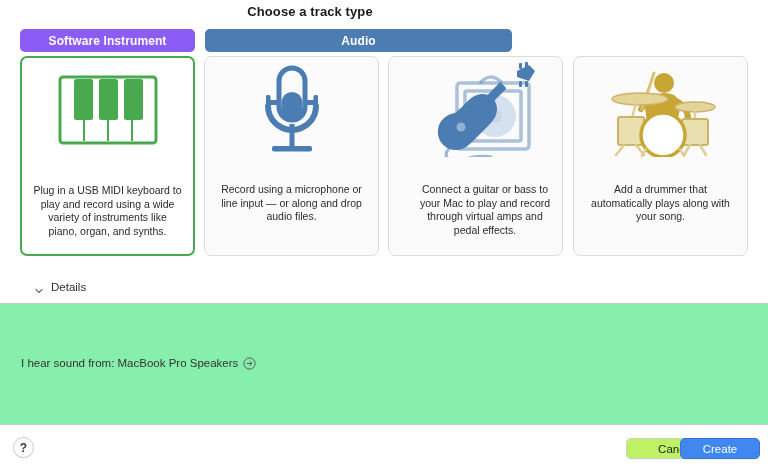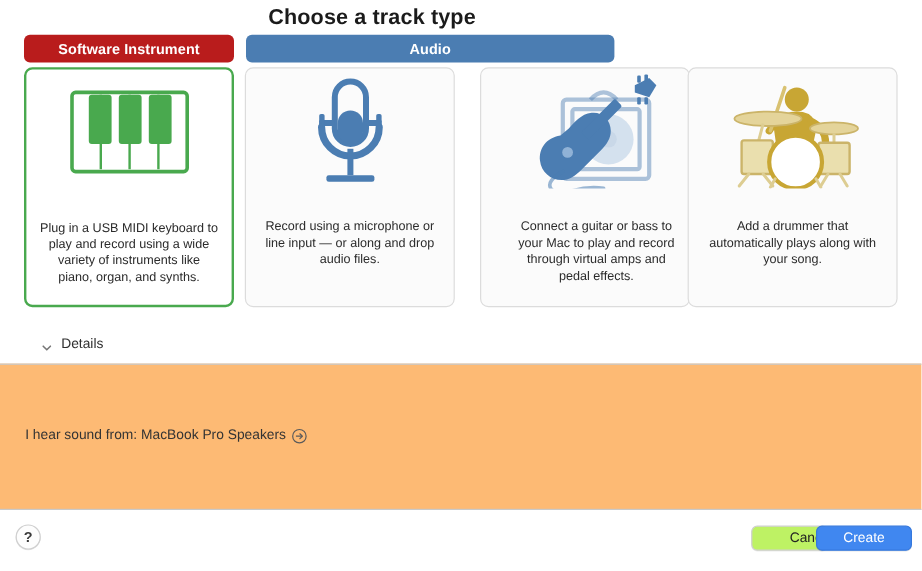--- a/index.html
+++ b/index.html
@@ -16,21 +16,21 @@
     -webkit-font-smoothing: antialiased;
   }
 
   
   .dialog-title {
     position: absolute;
     top: 4px;
     left: 0;
     width: 620px;
     text-align: center;
-    font-size: 18px;
+    font-size: 13px;
     font-weight: bold;
     color: #1b1b1b;
     letter-spacing: 0.1px;
   }
 
   
   .tab-bar {
     position: absolute;
     top: 29px;
     left: 20px;
@@ -45,21 +45,21 @@
     color: #ffffff;
     font-size: 12px;
     font-weight: bold;
     display: flex;
     align-items: center;
     justify-content: center;
     cursor: default;
     box-sizing: border-box;
     letter-spacing: 0.1px;
   }
-  .tab-software { left: 0px;   width: 175px; background: #b91c1c; }
+  .tab-software { left: 0px;   width: 175px; background: #8b5cf6; }
   .tab-audio    { left: 185px; width: 307px; background: #4b7db2; }
   .tab-drummer  { left: 553px; width: 175px; background: #c8a634; }
 
   
   .card-row {
     position: absolute;
     top: 56px;
     left: 20px;
     width: 728px;
     height: 200px;
@@ -79,21 +79,21 @@
     cursor: default;
     overflow: hidden;
     gap: 18px;
   }
   .card.selected {
     border: 2px solid #49a94e;
     background: #ffffff;
   }
   .card-1 { left: 0px; }
   .card-2 { left: 184px; }
-  .card-3 { left: 380px; padding-left: 19px; }
+  .card-3 { left: 368px; padding-left: 19px; }
   .card-4 { left: 553px; }
 
   .card-art {
     width: 175px;
     height: 108px;
     display: flex;
     align-items: center;
     justify-content: center;
     flex: 0 0 auto;
   }
@@ -126,21 +126,21 @@
     color: #2f2f2f;
   }
 
   
   .info-panel {
     position: absolute;
     top: 303px;
     left: 0;
     width: 768px;
     height: 122px;
-    background: #fdba74;
+    background: #86efac;
     border-top: 1px solid #c9c9c9;
     border-bottom: 1px solid #c9c9c9;
     box-sizing: border-box;
   }
   .sound-source {
     position: absolute;
     left: 21px;
     top: 52px;
     display: flex;
     align-items: center;

